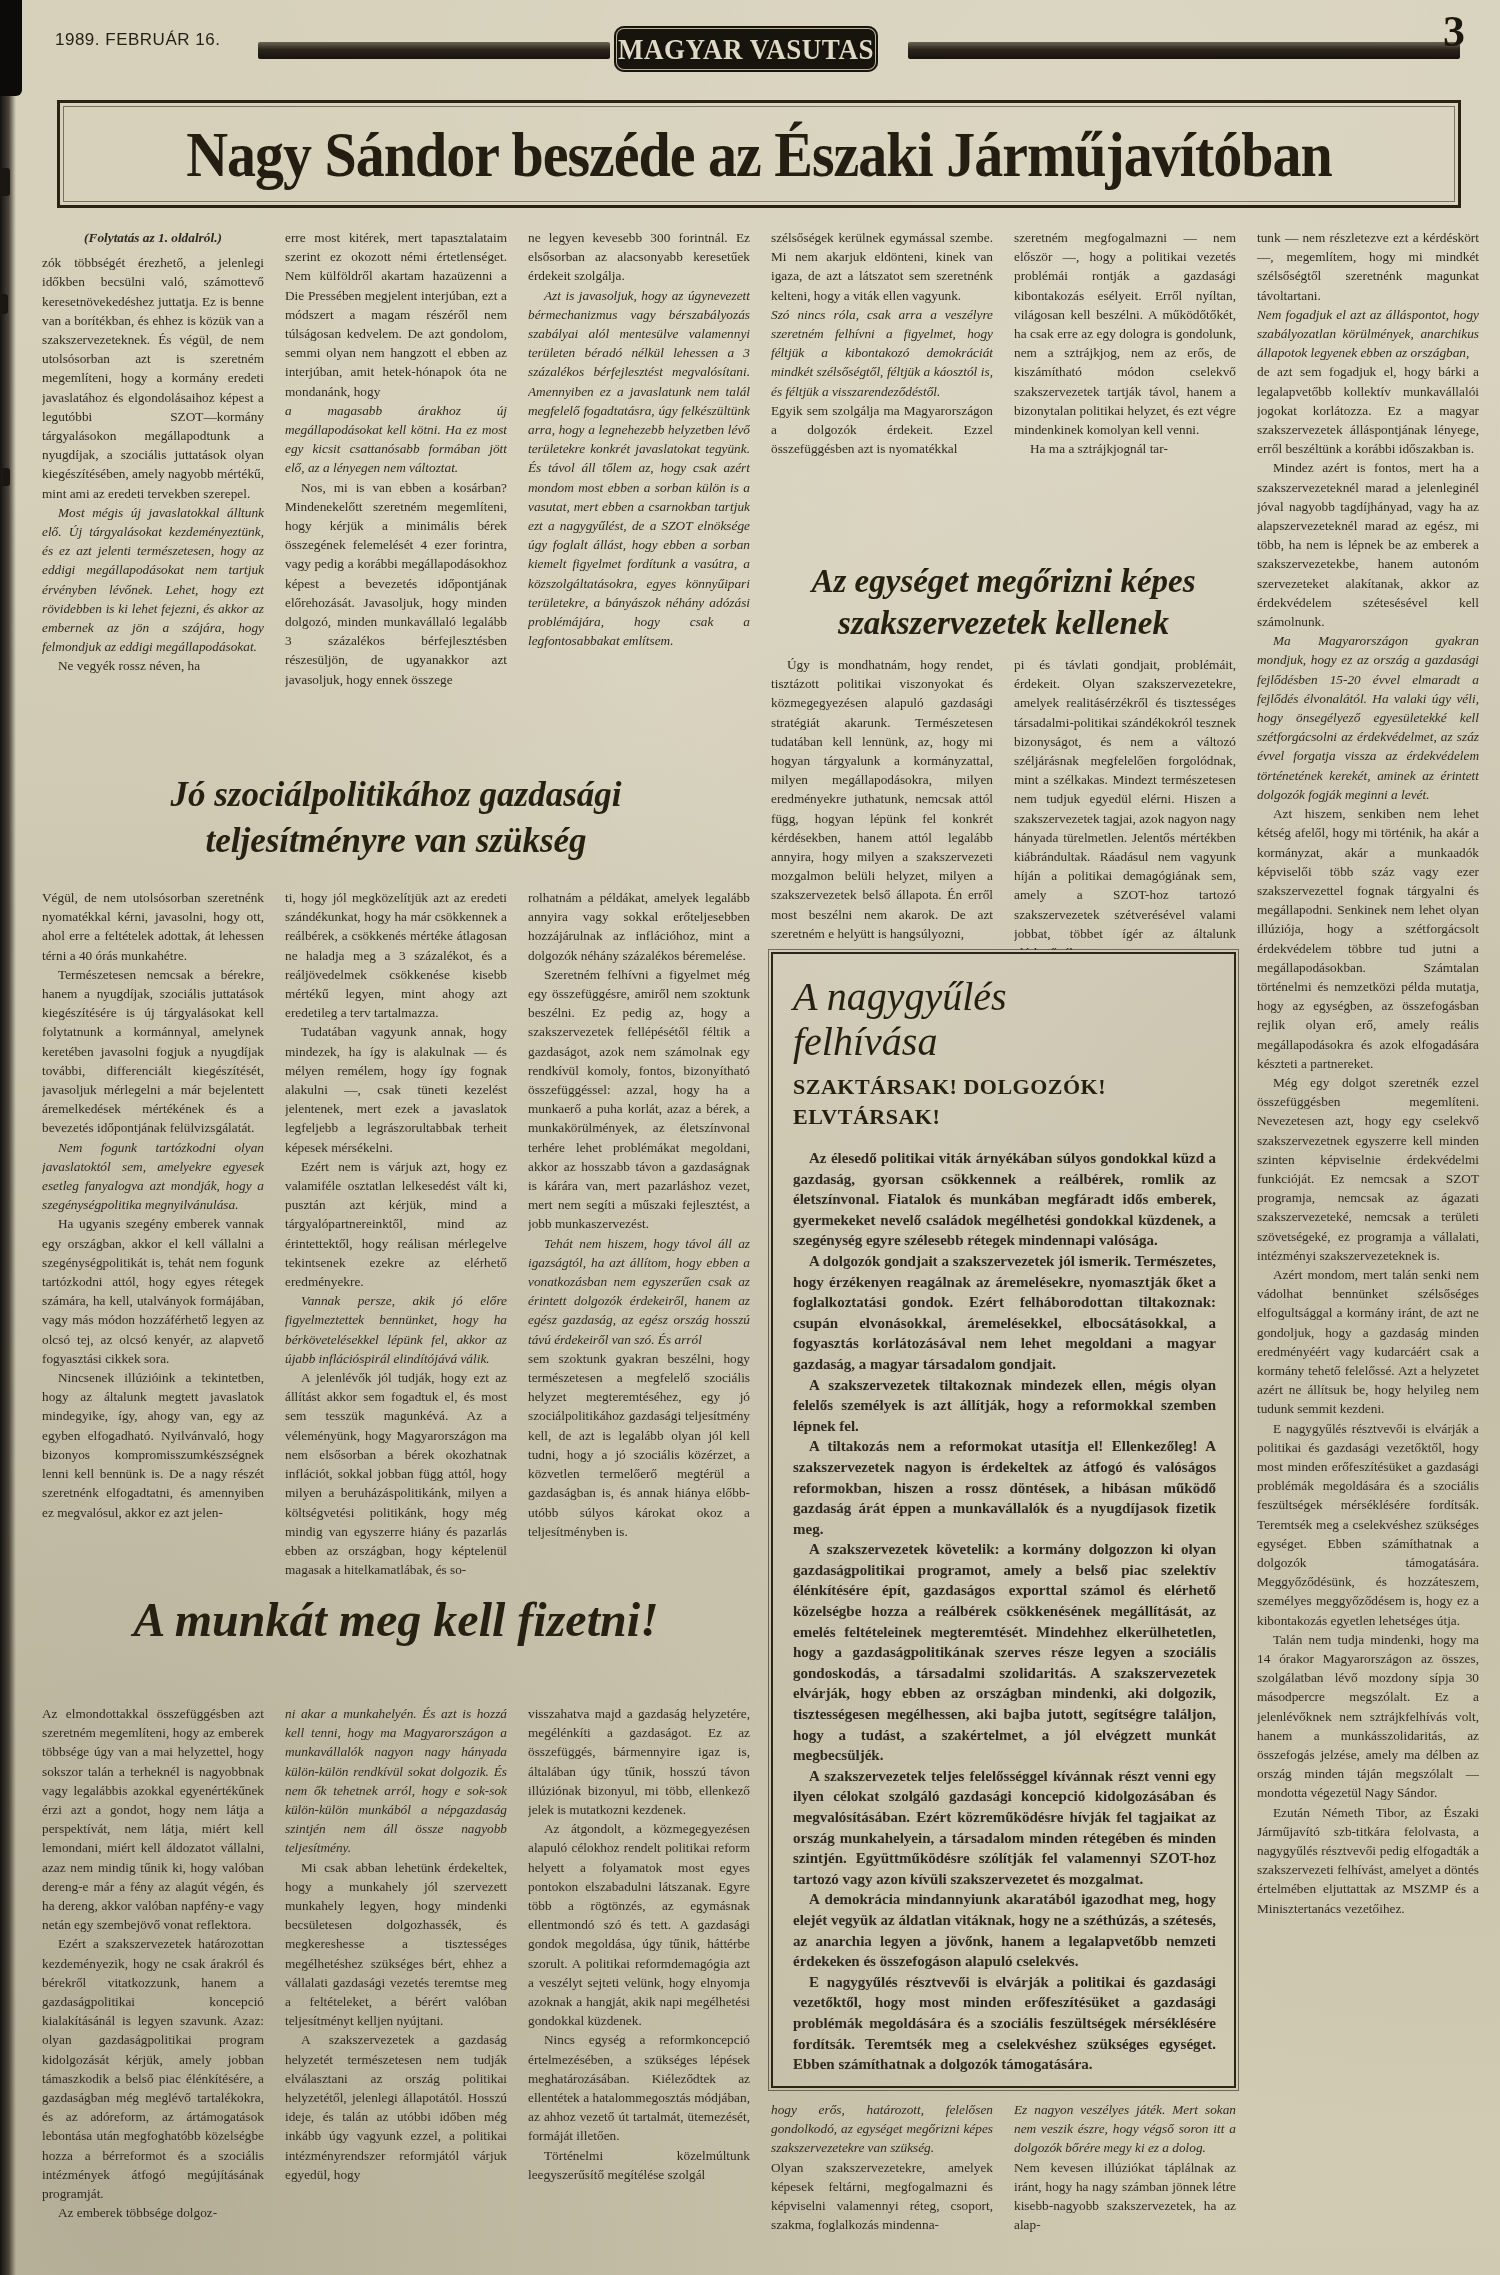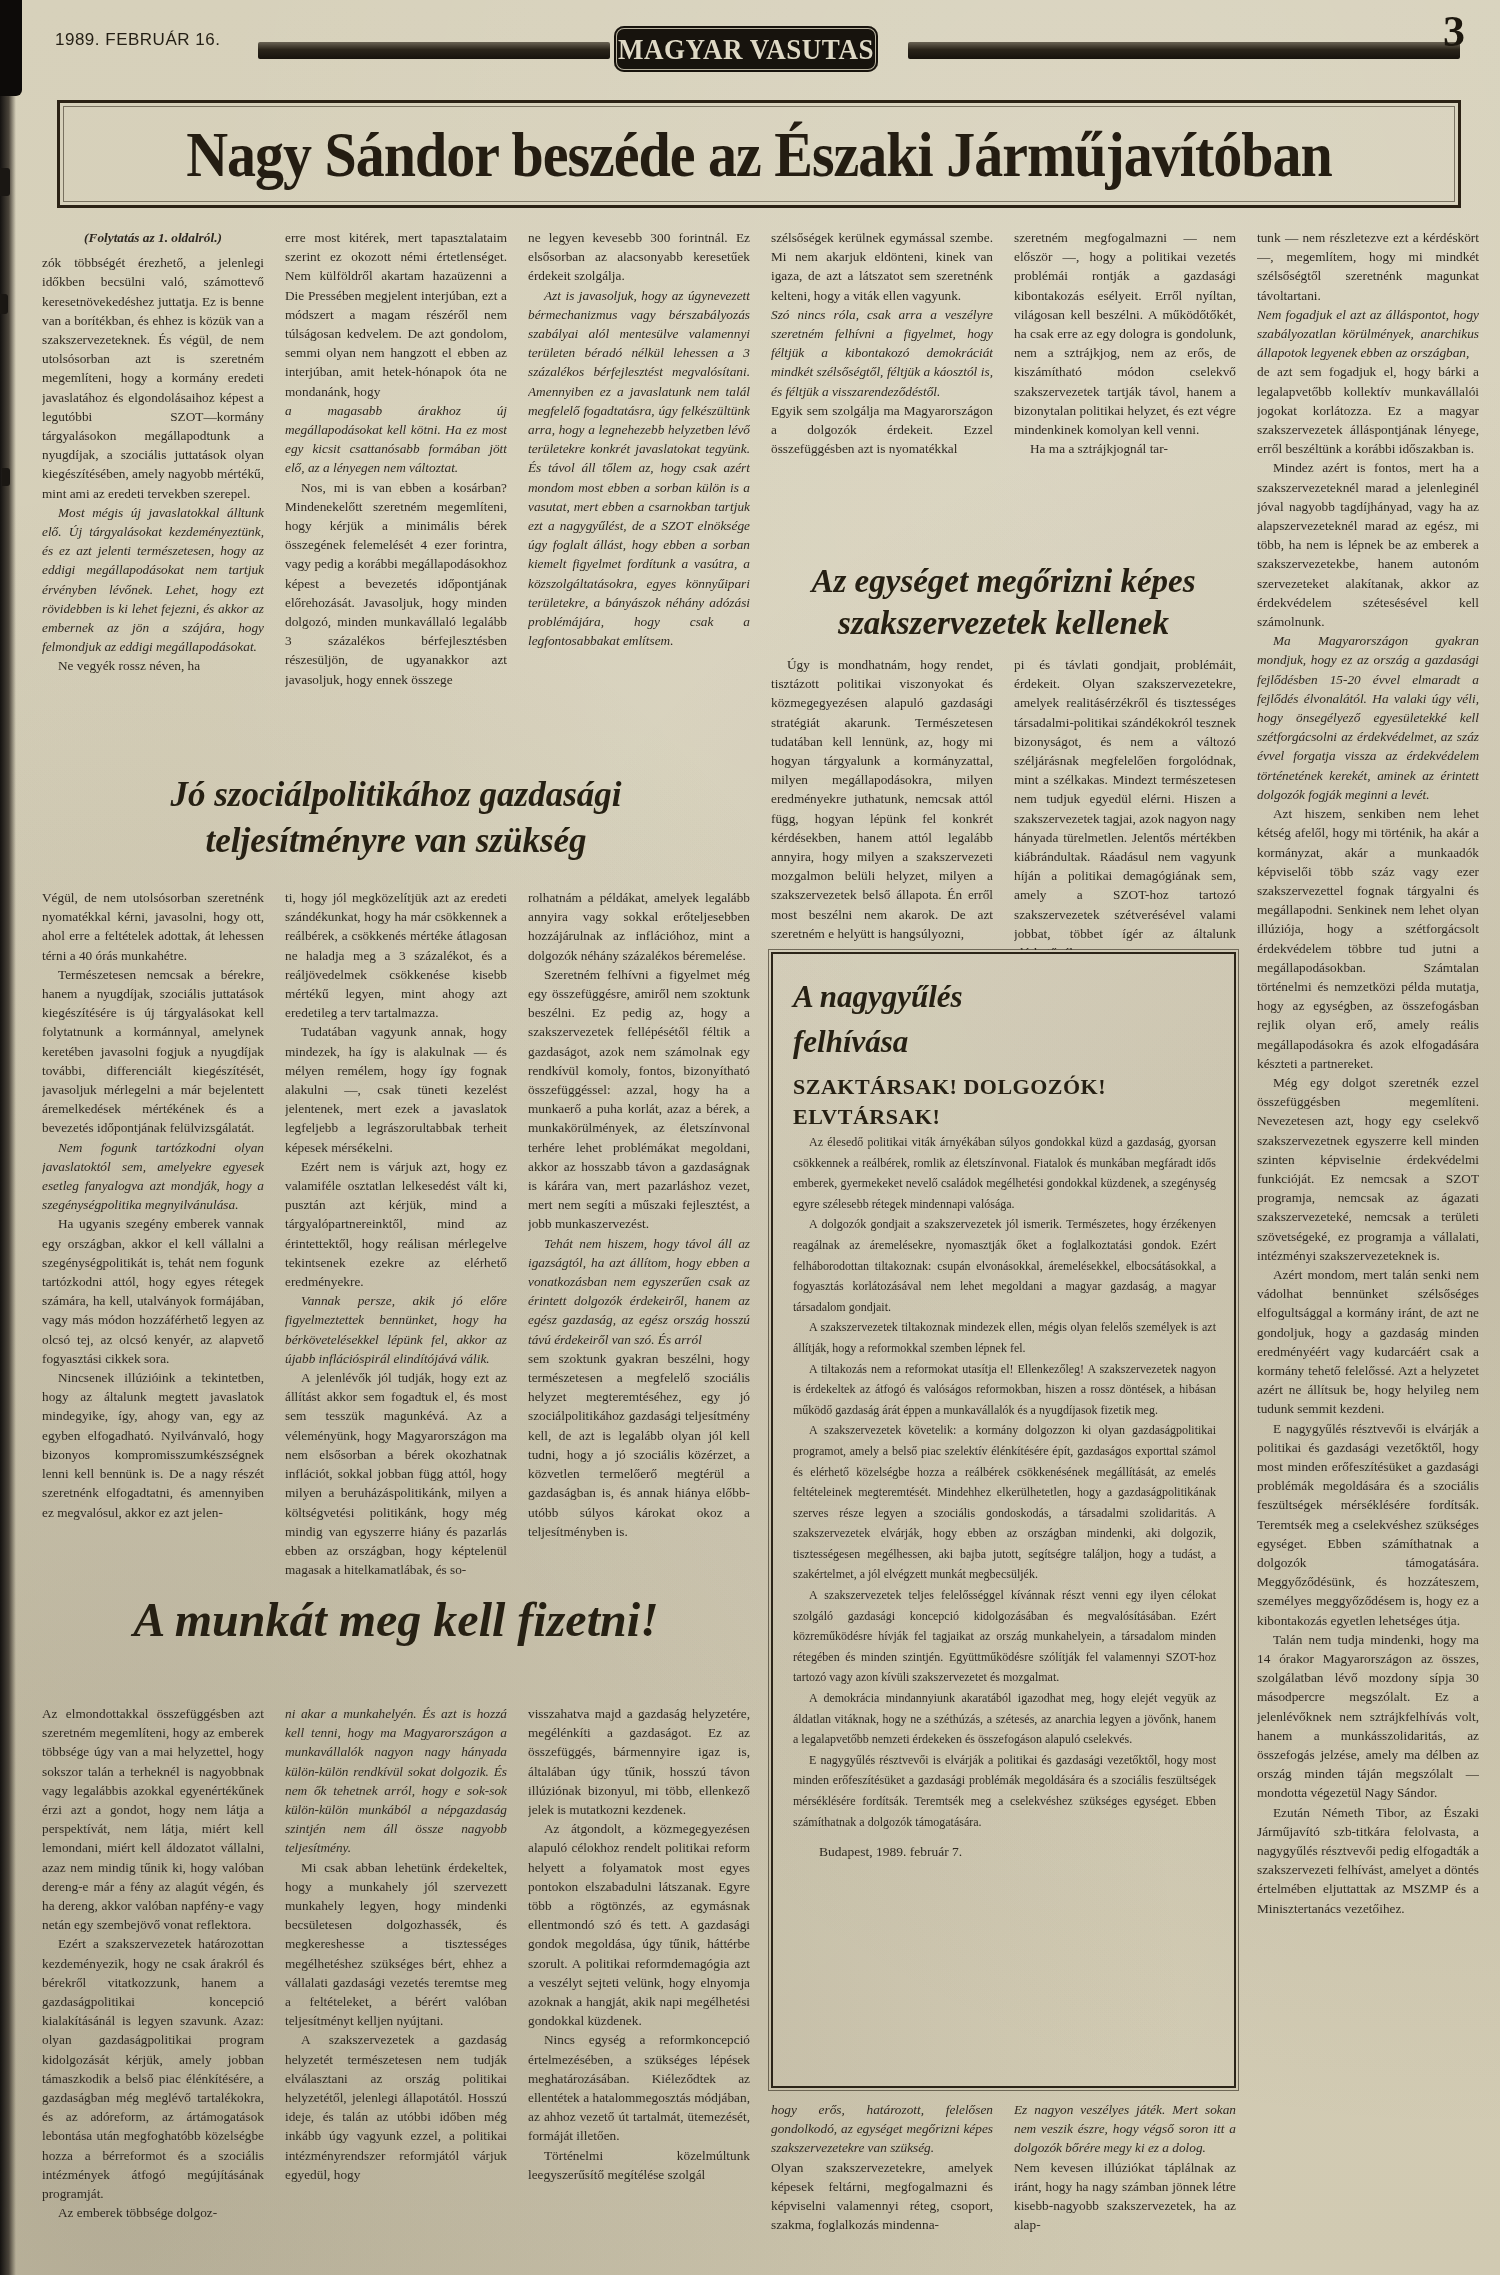--- a/index.html
+++ b/index.html
@@ -51,23 +51,23 @@
   #col6{top:228px;height:2042px;}
   
   .sec-head{position:absolute;text-align:center;font-weight:bold;font-style:italic;color:#262013;}
   #headingB{left:42px;top:772px;width:708px;font-size:35px;line-height:46px;}
   #headingC{left:42px;top:1596px;width:708px;font-size:48px;line-height:48px;}
   #headingD{left:771px;top:560px;width:465px;font-size:33px;line-height:42px;}
   
   .appeal-box{position:absolute;left:771px;top:952px;width:465px;height:1136px;box-sizing:border-box;
     border:2px solid #2b2418;outline:1px solid rgba(43,36,24,.6);outline-offset:2px;
     padding:20px 18px 14px 20px;overflow:hidden;}
-  .appeal-title{font-weight:bold;font-style:italic;font-size:31px;line-height:45px;color:#262013;}
+  .appeal-title{font-weight:normal;font-style:italic;font-size:40px;line-height:45px;color:#262013;}
   .salutation{margin-top:8px;font-weight:bold;font-size:22px;line-height:30px;letter-spacing:.5px;color:#262013;}
-  .appeal-text{text-align:justify;font-size:12px;line-height:20.6px;}
+  .appeal-text{margin-top:16px;text-align:justify;font-size:15px;line-height:20.6px;font-weight:bold;}
   .appeal-text p{margin:0;}
   .dateline{margin-top:12px;text-indent:26px;font-size:13.5px;}
 </style>
 </head>
 <body>
 
 <div class="page">
   <div class="edge-strip"></div>
   <div class="corner-mark"></div>
   <div class="mark" style="left:0;top:168px;width:10px;height:28px;"></div>

